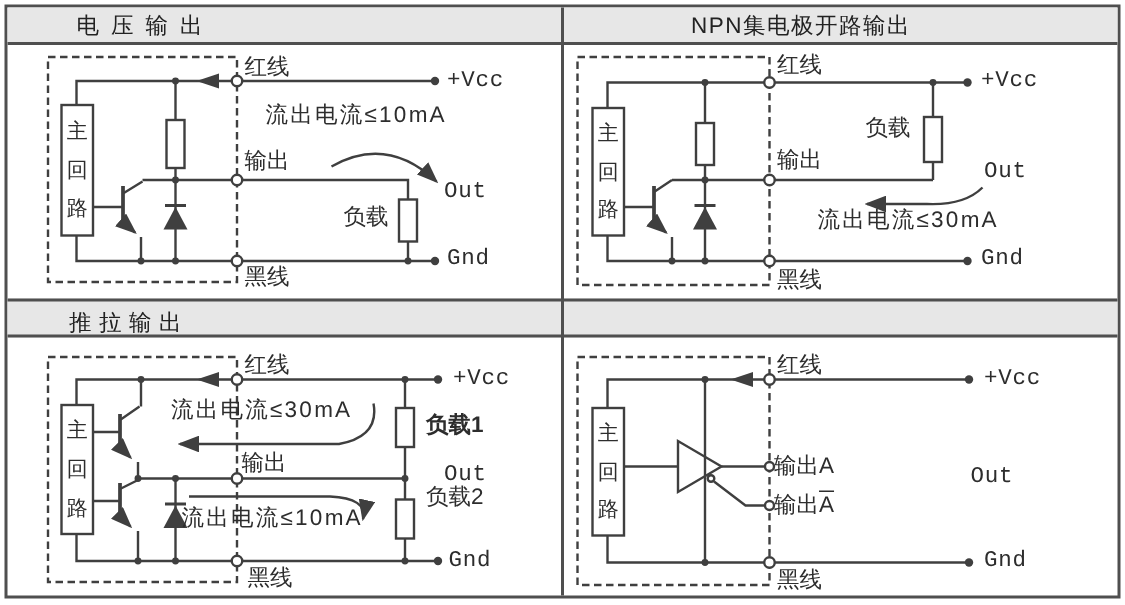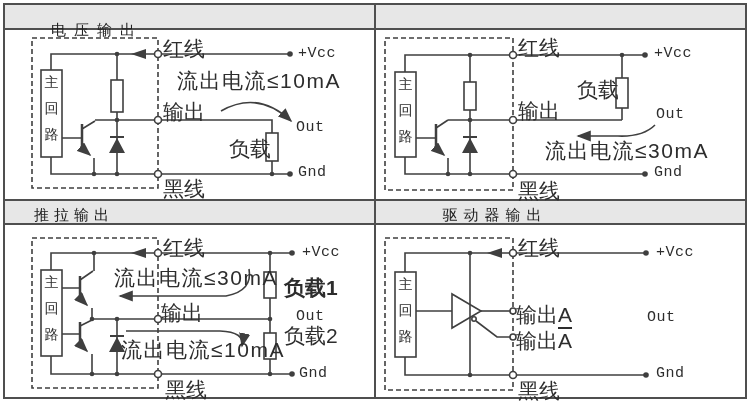--- a/index.html
+++ b/index.html
@@ -4,41 +4,41 @@
 <style>
   html,body{margin:0;padding:0;background:#fff;}
   #stage{position:relative;width:750px;height:403px;background:#fff;overflow:hidden;
          font-family:"Liberation Sans","DejaVu Sans",sans-serif;color:#2d2d2d;}
   .frame{position:absolute;left:3px;top:3px;width:740px;height:392px;border:2px solid #4f4f4f;}
   .hband{position:absolute;left:5px;width:740px;background:#e7e7e7;box-sizing:border-box;}
   .hband.h1{top:5px;height:25px;border-bottom:2px solid #4f4f4f;}
   .hband.h2{top:199px;height:26px;border-top:2px solid #4f4f4f;border-bottom:2px solid #4f4f4f;}
   .vdiv{position:absolute;left:374px;top:5px;width:2px;height:392px;background:#4f4f4f;}
   svg.wires{position:absolute;left:0;top:0;}
-  .lbl{position:absolute;font-size:21px;line-height:1.1;white-space:nowrap;color:#2d2d2d;}
+  .lbl{position:absolute;font-size:15px;line-height:1.1;white-space:nowrap;color:#2d2d2d;}
   .mono{font-family:"Liberation Mono","DejaVu Sans Mono",monospace;font-size:15px;letter-spacing:0.5px;}
   .htitle{position:absolute;font-size:15px;white-space:nowrap;transform:translateX(-50%);color:#222;}
   .note{letter-spacing:1.5px;}
-  .mainbox{position:absolute;display:flex;align-items:flex-start;justify-content:center;}
+  .mainbox{position:absolute;display:flex;align-items:center;justify-content:center;}
   .mainbox .vtext{width:16px;font-size:14px;line-height:1.85;text-align:center;word-break:break-all;}
   .ov{text-decoration:overline;}
 </style>
 </head>
 <body>
 
 <div id="stage">
 
   <div class="frame"></div>
   <div class="hband h1"></div>
   <div class="hband h2"></div>
   <div class="vdiv"></div>
 
-  <div class="htitle" style="left:97px;top:8px;letter-spacing:8px;margin-top:13px;">电压输出</div>
-  <div class="htitle" style="left:74px;top:206px;letter-spacing:5px;">推拉输出</div>
-  <div class="htitle" style="left:495px;top:206px;letter-spacing:6px;">驱动器输出</div>
+  <div class="htitle" style="left:97px;top:8px;letter-spacing:8px;">电压输出</div>
+  <div class="htitle" style="left:534px;top:8px;letter-spacing:1px;">NPN集电极开路输出</div>
+  <div class="htitle" style="left:86px;top:206px;letter-spacing:5px;">推拉输出</div>
 
   <svg class="wires" width="750" height="403" viewBox="0 0 750 403">
     <defs>
       <marker id="arr" markerWidth="9" markerHeight="7" refX="8" refY="3.5" orient="auto">
         <path d="M0,0 L9,3.5 L0,7 Z" fill="#3f3f3f"></path>
       </marker>
     </defs>
 
     <g stroke="#3f3f3f" fill="none" stroke-width="1.6">
       <rect x="32" y="38" width="126" height="150" stroke-dasharray="5 3"></rect>

